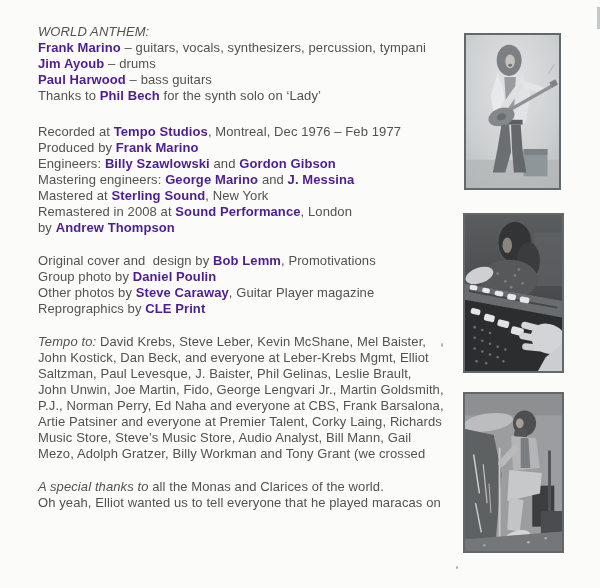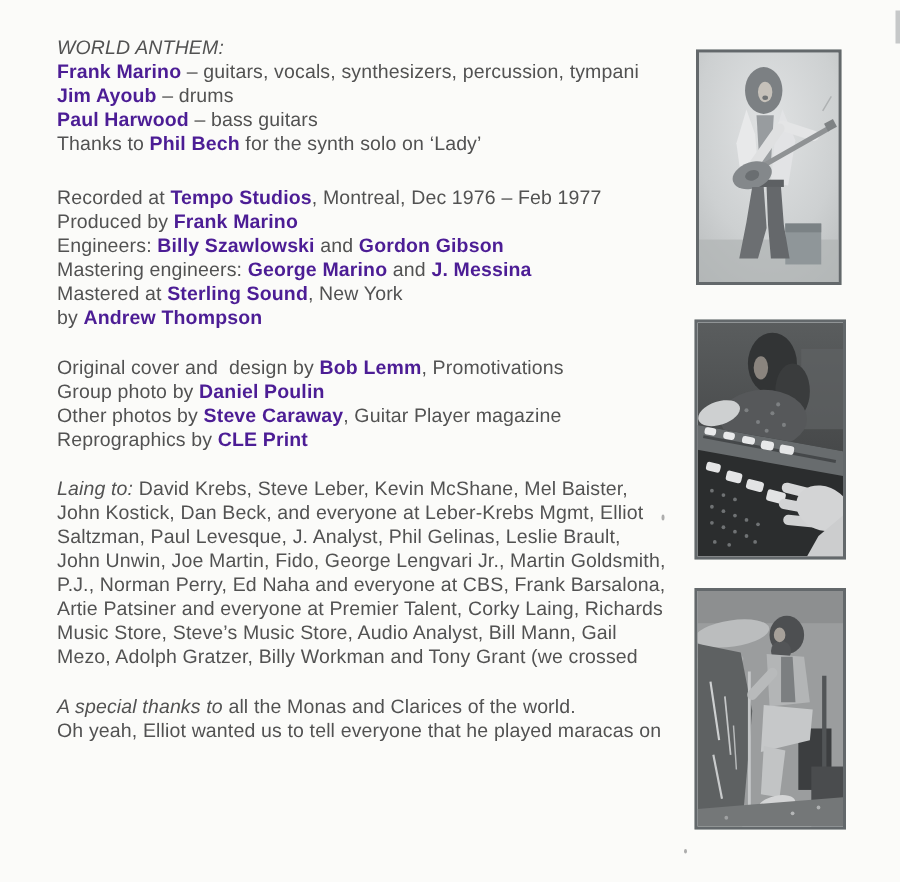--- a/index.html
+++ b/index.html
@@ -52,32 +52,33 @@
         <div class="line" data-name="credit-line"><span class="b" data-name="text-segment">Jim Ayoub</span><span data-name="text-segment"> – drums</span></div>
         <div class="line" data-name="credit-line"><span class="b" data-name="text-segment">Paul Harwood</span><span data-name="text-segment"> – bass guitars</span></div>
         <div class="line" data-name="credit-line"><span data-name="text-segment">Thanks to </span><span class="b" data-name="text-segment">Phil Bech</span><span data-name="text-segment"> for the synth solo on ‘Lady’</span></div>
       </div>
     <div class="credits-section" data-name="section-production">
         <div class="line" data-name="credit-line"><span data-name="text-segment">Recorded at </span><span class="b" data-name="text-segment">Tempo Studios</span><span data-name="text-segment">, Montreal, Dec 1976 – Feb 1977</span></div>
         <div class="line" data-name="credit-line"><span data-name="text-segment">Produced by </span><span class="b" data-name="text-segment">Frank Marino</span></div>
         <div class="line" data-name="credit-line"><span data-name="text-segment">Engineers: </span><span class="b" data-name="text-segment">Billy Szawlowski</span><span data-name="text-segment"> and </span><span class="b" data-name="text-segment">Gordon Gibson</span></div>
         <div class="line" data-name="credit-line"><span data-name="text-segment">Mastering engineers: </span><span class="b" data-name="text-segment">George Marino</span><span data-name="text-segment"> and </span><span class="b" data-name="text-segment">J. Messina</span></div>
         <div class="line" data-name="credit-line"><span data-name="text-segment">Mastered at </span><span class="b" data-name="text-segment">Sterling Sound</span><span data-name="text-segment">, New York</span></div>
+        <div class="line" data-name="credit-line"><span data-name="text-segment">Remastered in 2008 at </span><span class="b" data-name="text-segment">Sound Performance</span><span data-name="text-segment">, London</span></div>
         <div class="line" data-name="credit-line"><span data-name="text-segment">by </span><span class="b" data-name="text-segment">Andrew Thompson</span></div>
       </div>
     <div class="credits-section" data-name="section-artwork">
         <div class="line" data-name="credit-line"><span data-name="text-segment">Original cover and  design by </span><span class="b" data-name="text-segment">Bob Lemm</span><span data-name="text-segment">, Promotivations</span></div>
         <div class="line" data-name="credit-line"><span data-name="text-segment">Group photo by </span><span class="b" data-name="text-segment">Daniel Poulin</span></div>
         <div class="line" data-name="credit-line"><span data-name="text-segment">Other photos by </span><span class="b" data-name="text-segment">Steve Caraway</span><span data-name="text-segment">, Guitar Player magazine</span></div>
         <div class="line" data-name="credit-line"><span data-name="text-segment">Reprographics by </span><span class="b" data-name="text-segment">CLE Print</span></div>
       </div>
     <div class="credits-section" data-name="section-thanks">
-        <div class="line" data-name="credit-line"><span class="i" data-name="text-segment">Laing to:</span><span data-name="text-segment"> David Krebs, Steve Leber, Kevin McShane, Mel Baister,</span></div>
+        <div class="line" data-name="credit-line"><span class="i" data-name="text-segment">Tempo to:</span><span data-name="text-segment"> David Krebs, Steve Leber, Kevin McShane, Mel Baister,</span></div>
         <div class="line" data-name="credit-line"><span data-name="text-segment">John Kostick, Dan Beck, and everyone at Leber-Krebs Mgmt, Elliot</span></div>
-        <div class="line" data-name="credit-line"><span data-name="text-segment">Saltzman, Paul Levesque, J. Analyst, Phil Gelinas, Leslie Brault,</span></div>
+        <div class="line" data-name="credit-line"><span data-name="text-segment">Saltzman, Paul Levesque, J. Baister, Phil Gelinas, Leslie Brault,</span></div>
         <div class="line" data-name="credit-line"><span data-name="text-segment">John Unwin, Joe Martin, Fido, George Lengvari Jr., Martin Goldsmith,</span></div>
         <div class="line" data-name="credit-line"><span data-name="text-segment">P.J., Norman Perry, Ed Naha and everyone at CBS, Frank Barsalona,</span></div>
         <div class="line" data-name="credit-line"><span data-name="text-segment">Artie Patsiner and everyone at Premier Talent, Corky Laing, Richards</span></div>
         <div class="line" data-name="credit-line"><span data-name="text-segment">Music Store, Steve’s Music Store, Audio Analyst, Bill Mann, Gail</span></div>
         <div class="line" data-name="credit-line"><span data-name="text-segment">Mezo, Adolph Gratzer, Billy Workman and Tony Grant (we crossed</span></div>
       </div>
     <div class="credits-section" data-name="section-special-thanks">
         <div class="line" data-name="credit-line"><span class="i" data-name="text-segment">A special thanks to</span><span data-name="text-segment"> all the Monas and Clarices of the world.</span></div>
         <div class="line" data-name="credit-line"><span data-name="text-segment">Oh yeah, Elliot wanted us to tell everyone that he played maracas on</span></div>
       </div>

